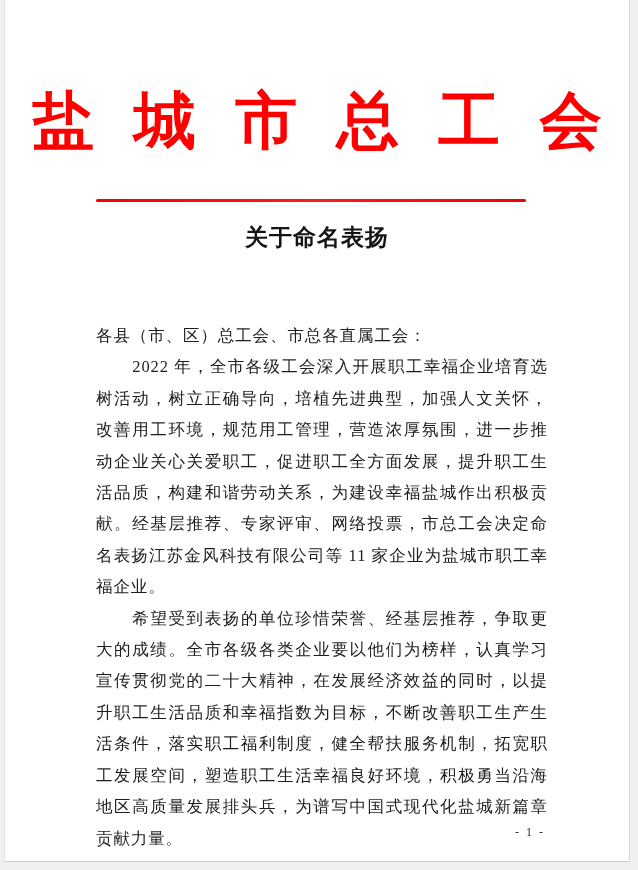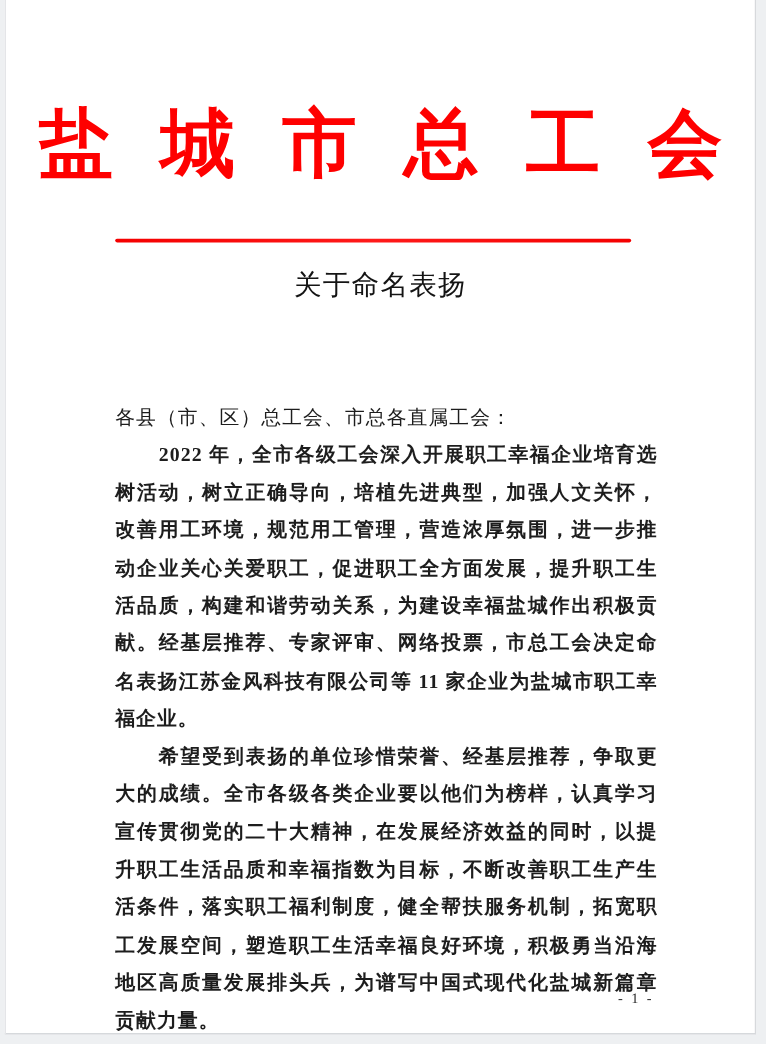--- a/index.html
+++ b/index.html
@@ -52,44 +52,42 @@
     border-radius: 2px;
   }
   .doc-title {
     position: absolute;
     top: 223px;
     left: 0;
     width: 100%;
     text-align: center;
     color: #141414;
     font-size: 23px;
-    font-weight: 400;
+    font-weight: 700;
     line-height: 30px;
     letter-spacing: 1px;
   }
   .body-text {
     position: absolute;
     top: 320px;
     left: 91px;
     width: 452px;
     color: #1d1d1d;
     font-size: 16.5px;
     line-height: 31.4px;
     letter-spacing: 0.9px;
     text-align: justify;
     text-justify: inter-character;
-    margin-top: 12px;
   }
   .body-text p {
     margin: 0;
     padding: 0;
   }
   .body-text p.indent {
     text-indent: 2.2em;
-    font-weight: bold;
   }
   .page-number {
     position: absolute;
     top: 825px;
     right: 84px;
     color: #2a2a2a;
     font-size: 12px;
     letter-spacing: 2px;
     white-space: nowrap;
   }

